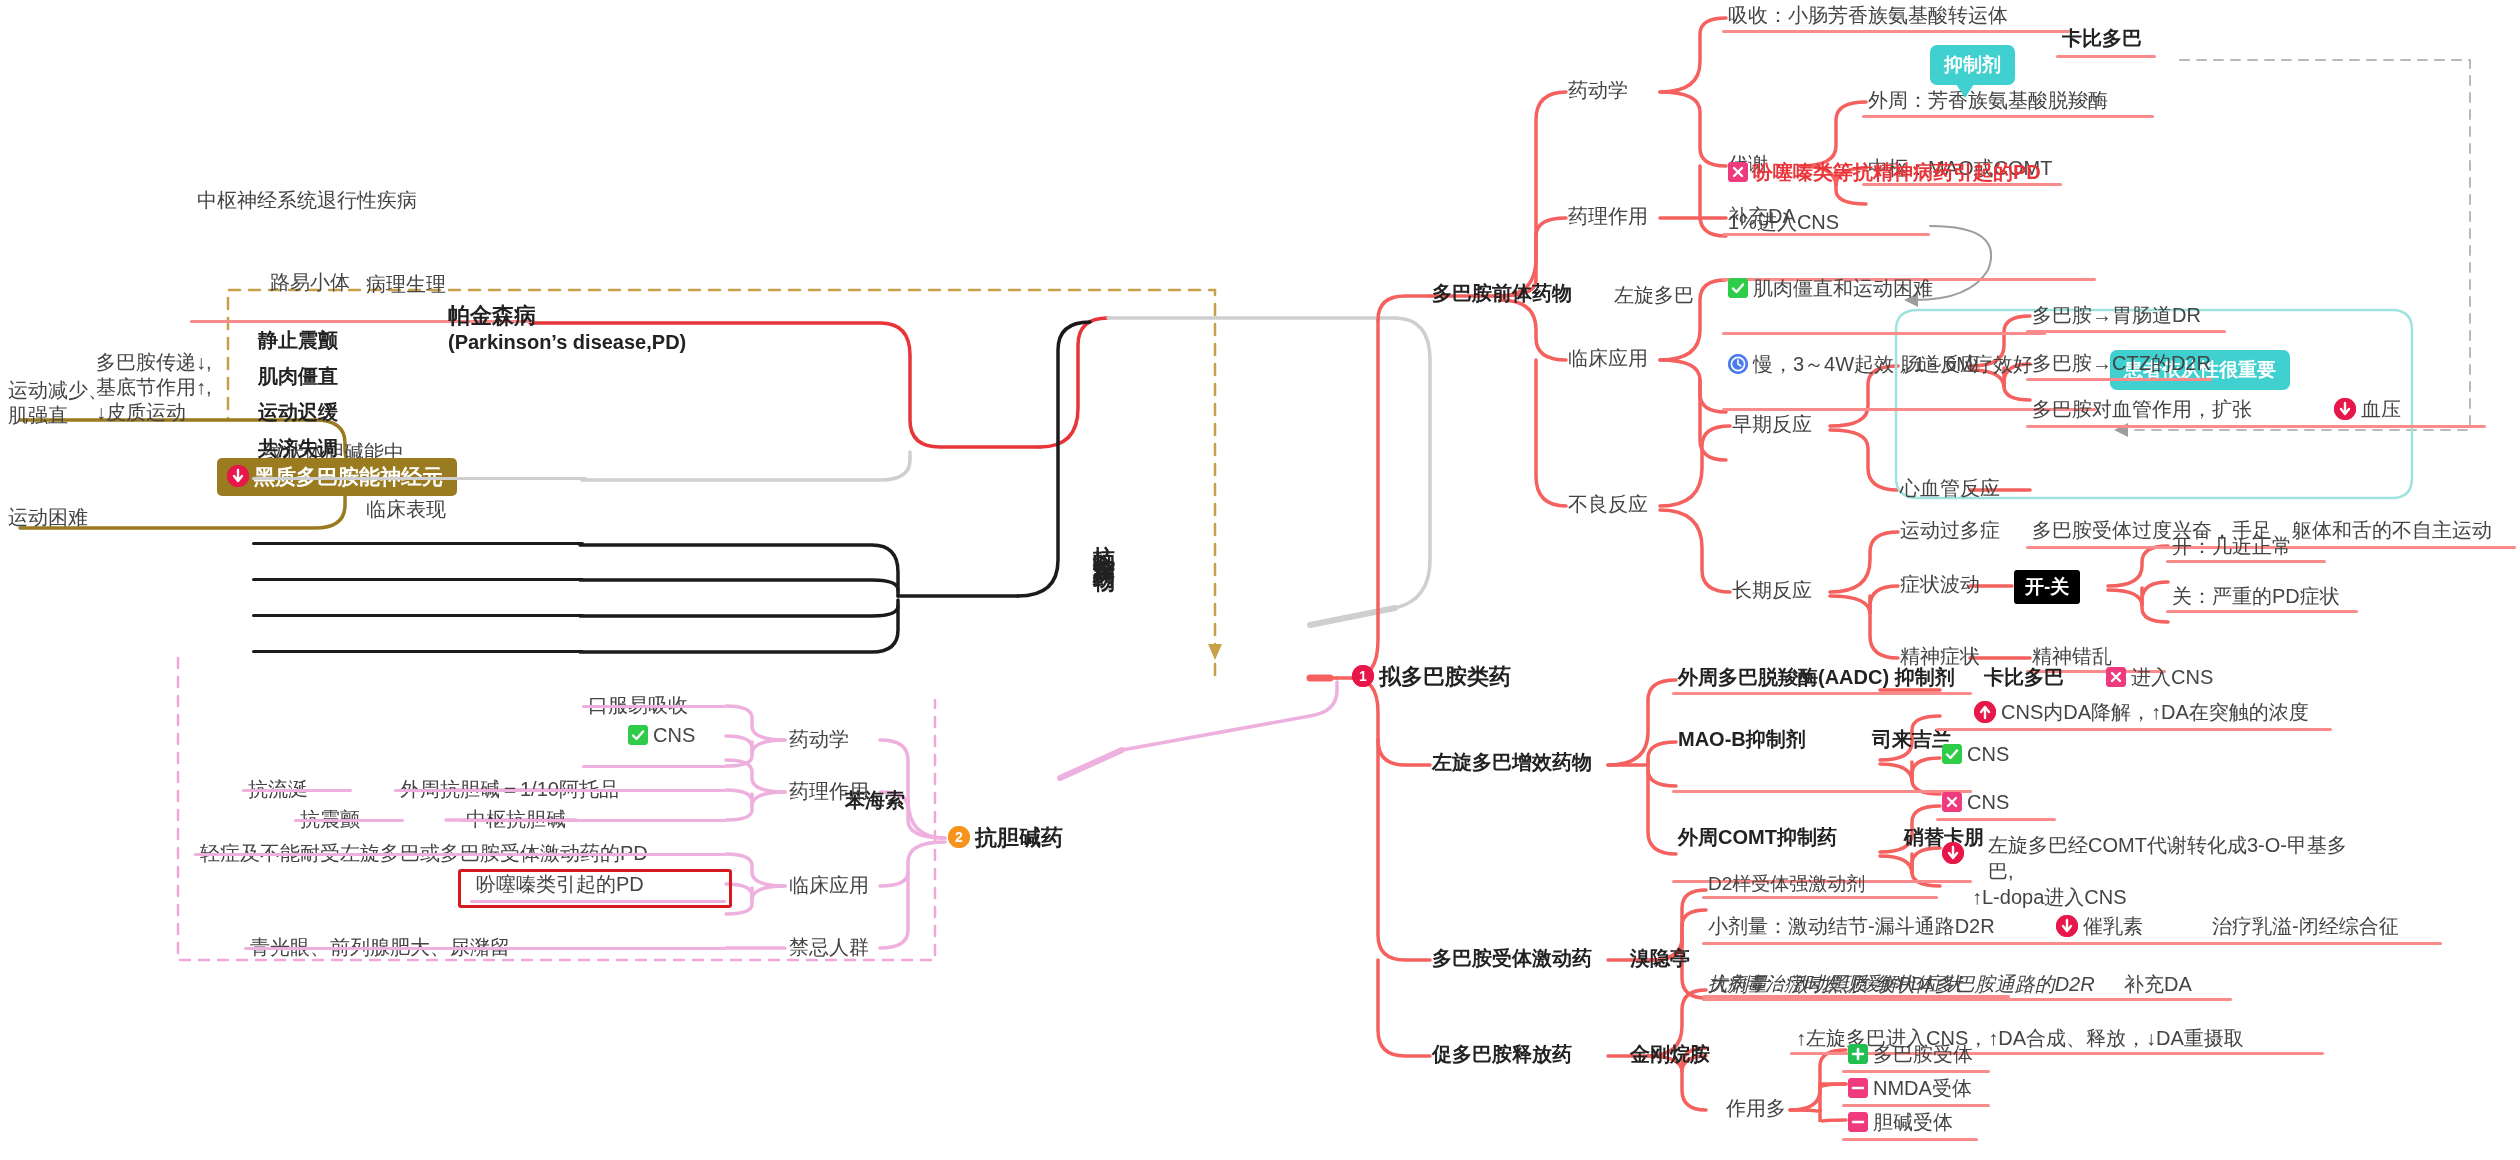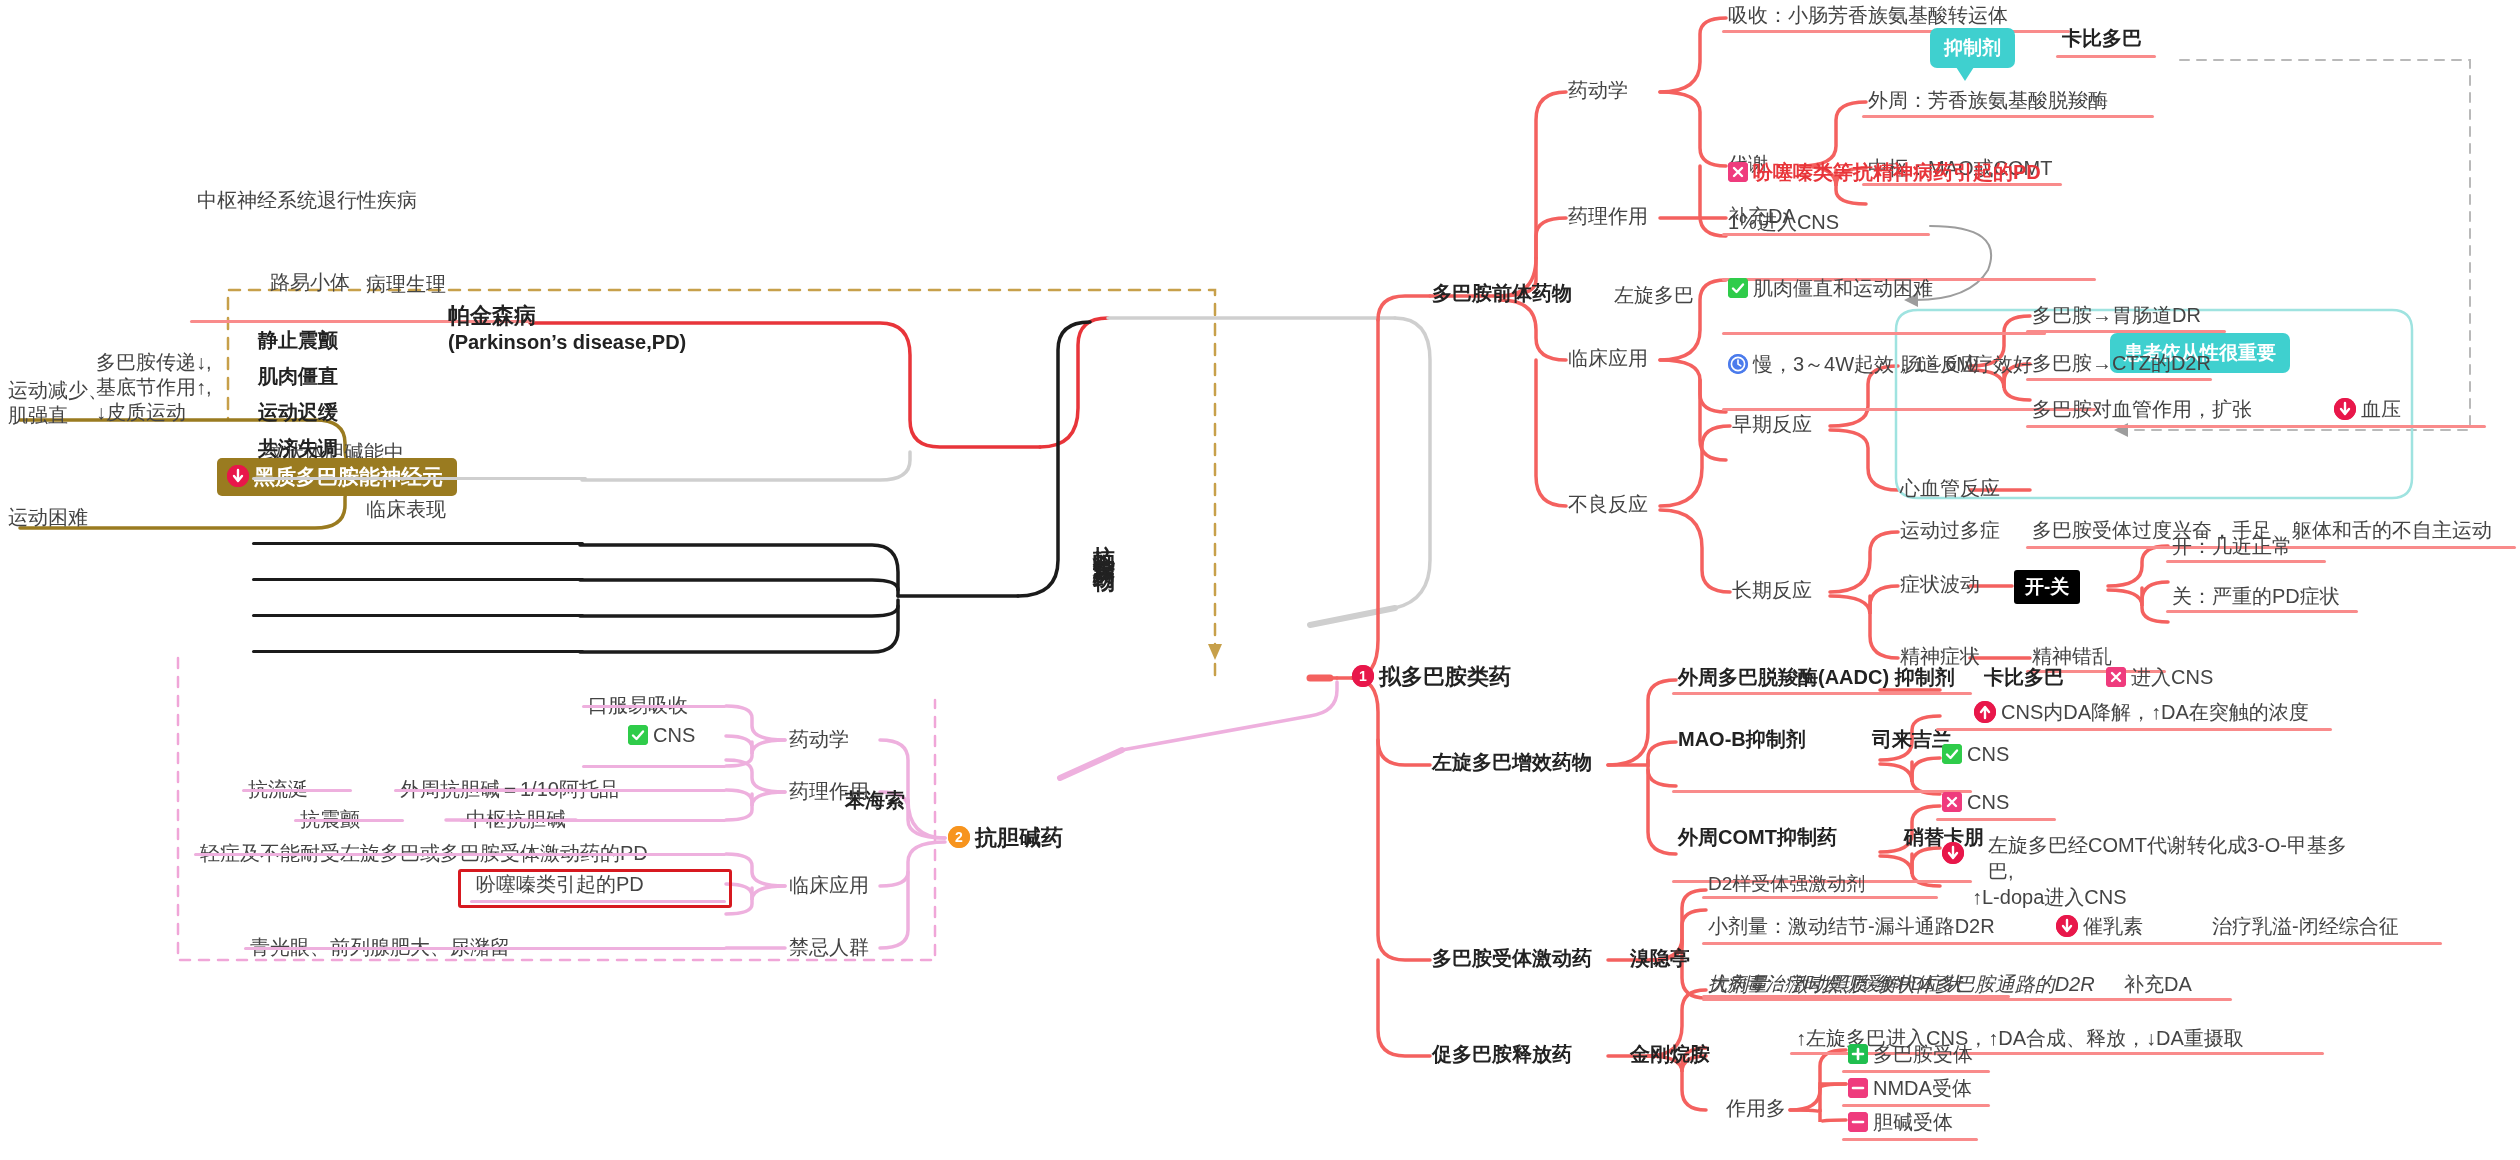--- a/index.html
+++ b/index.html
@@ -34,21 +34,21 @@
   .badge.blue{background:#4b7bec;border-radius:50%;}
   .badge.greenplus{background:#20bf4f;}
   .badge.pinkminus{background:#ef3b7d;}
   .badge svg{display:block;width:20px;height:20px;}
   .circ{display:inline-block;vertical-align:middle;width:22px;height:22px;border-radius:50%;
         background:#e8174a;position:relative;top:-2px;margin-right:5px;}
   .circ svg{display:block;width:22px;height:22px;}
 
   
   .callout{position:absolute;background:#3fd0cf;color:#fff;font-weight:bold;font-size:19px;
-           padding:7px 14px;border-radius:7px;white-space:nowrap;}
+           padding:7px 14px;border-radius:7px;white-space:nowrap;margin-top:17px;}
   .callout .tail{position:absolute;width:0;height:0;border-left:9px solid transparent;
            border-right:9px solid transparent;border-top:14px solid #3fd0cf;bottom:-13px;left:26px;}
   .tag-red{position:absolute;background:#000000;color:#fff;font-weight:bold;font-size:19px;
            padding:4px 11px;border-radius:3px;white-space:nowrap;}
 
   
   .gold-box{position:absolute;background:#9a7b20;color:#fff;font-weight:bold;font-size:21px;
             padding:5px 14px 5px 10px;border-radius:5px;white-space:nowrap;}
   
   .red-box{position:absolute;border:3px solid #d71920;border-radius:3px;background:transparent;}

